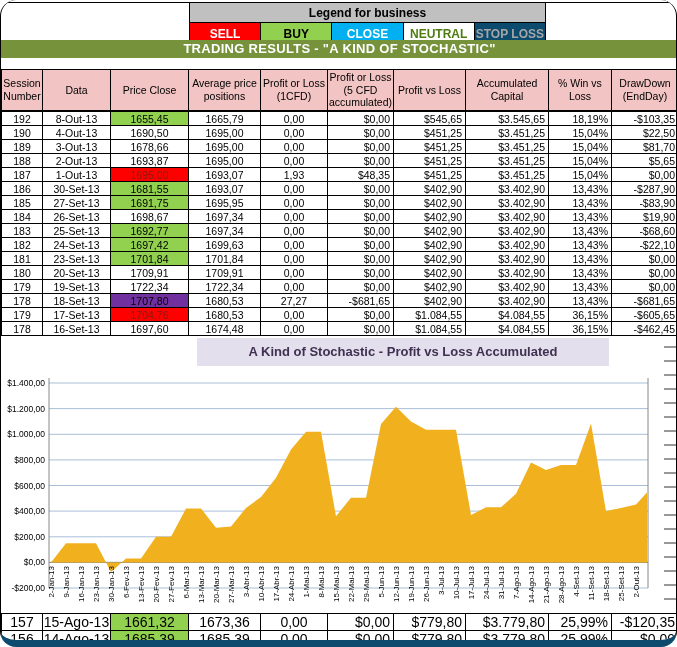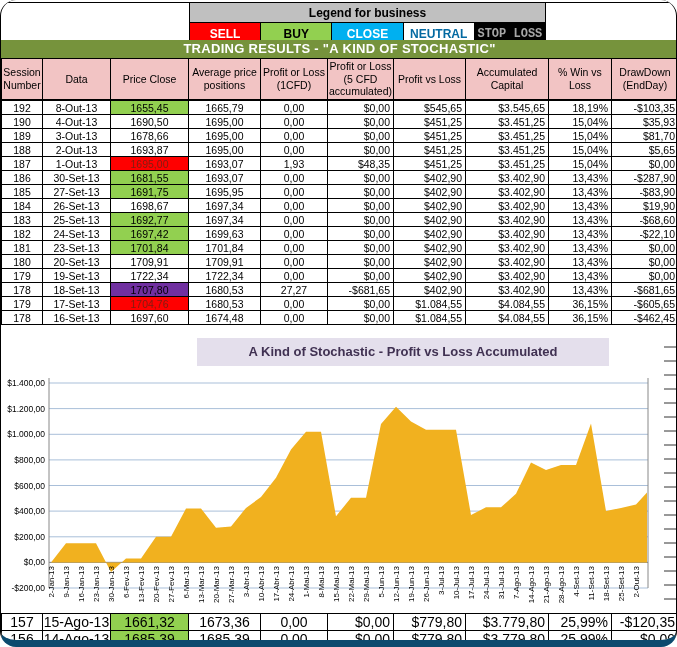--- a/index.html
+++ b/index.html
@@ -42,29 +42,29 @@
 
   <table class="legend">
     <tbody>
       <tr>
           <td colspan="5" class="lg-title">Legend for business</td>
         </tr>
       <tr class="lg-cells" id="legend-cells">
           <td style="background: rgb(255, 0, 0); color: rgb(255, 255, 255);">SELL</td>
           <td style="background: rgb(146, 208, 80); color: rgb(0, 0, 0);">BUY</td>
           <td style="background: rgb(0, 176, 240); color: rgb(255, 255, 255);">CLOSE</td>
-          <td style="background: rgb(255, 255, 255); color: #0369a1;">NEUTRAL</td>
-          <td style="background: #000000; color: rgb(166, 166, 166); font-family: Liberation Mono, monospace;">STOP LOSS</td>
+          <td style="background: rgb(255, 255, 255); color: #4d7c0f;">NEUTRAL</td>
+          <td style="background: #0c4a6e; color: rgb(166, 166, 166);">STOP LOSS</td>
         </tr>
     </tbody>
   </table>
 
   <div class="banner">TRADING RESULTS - "A KIND OF STOCHASTIC"</div>
 
-  <div class="tblwrap" style="top:58px;height:282px;">
+  <div class="tblwrap" style="top:69px;height:282px;">
     <table class="grid">
       <colgroup>
         <col style="width:41px">
           <col style="width:68px">
           <col style="width:78px">
           <col style="width:72px">
           <col style="width:67px">
         <col style="width:66px">
           <col style="width:72px">
           <col style="width:83px">
@@ -101,21 +101,21 @@
           <tr>
             <td>190</td>
             <td>4-Out-13</td>
             <td>1690,50</td>
             <td>1695,00</td>
             <td>0,00</td>
             <td class="num">$0,00</td>
             <td class="num">$451,25</td>
             <td class="num">$3.451,25</td>
             <td class="num">15,04%</td>
-            <td class="num">$35,93</td>
+            <td class="num">$22,50</td>
           </tr>
           <tr>
             <td>189</td>
             <td>3-Out-13</td>
             <td>1678,66</td>
             <td>1695,00</td>
             <td>0,00</td>
             <td class="num">$0,00</td>
             <td class="num">$451,25</td>
             <td class="num">$3.451,25</td>

